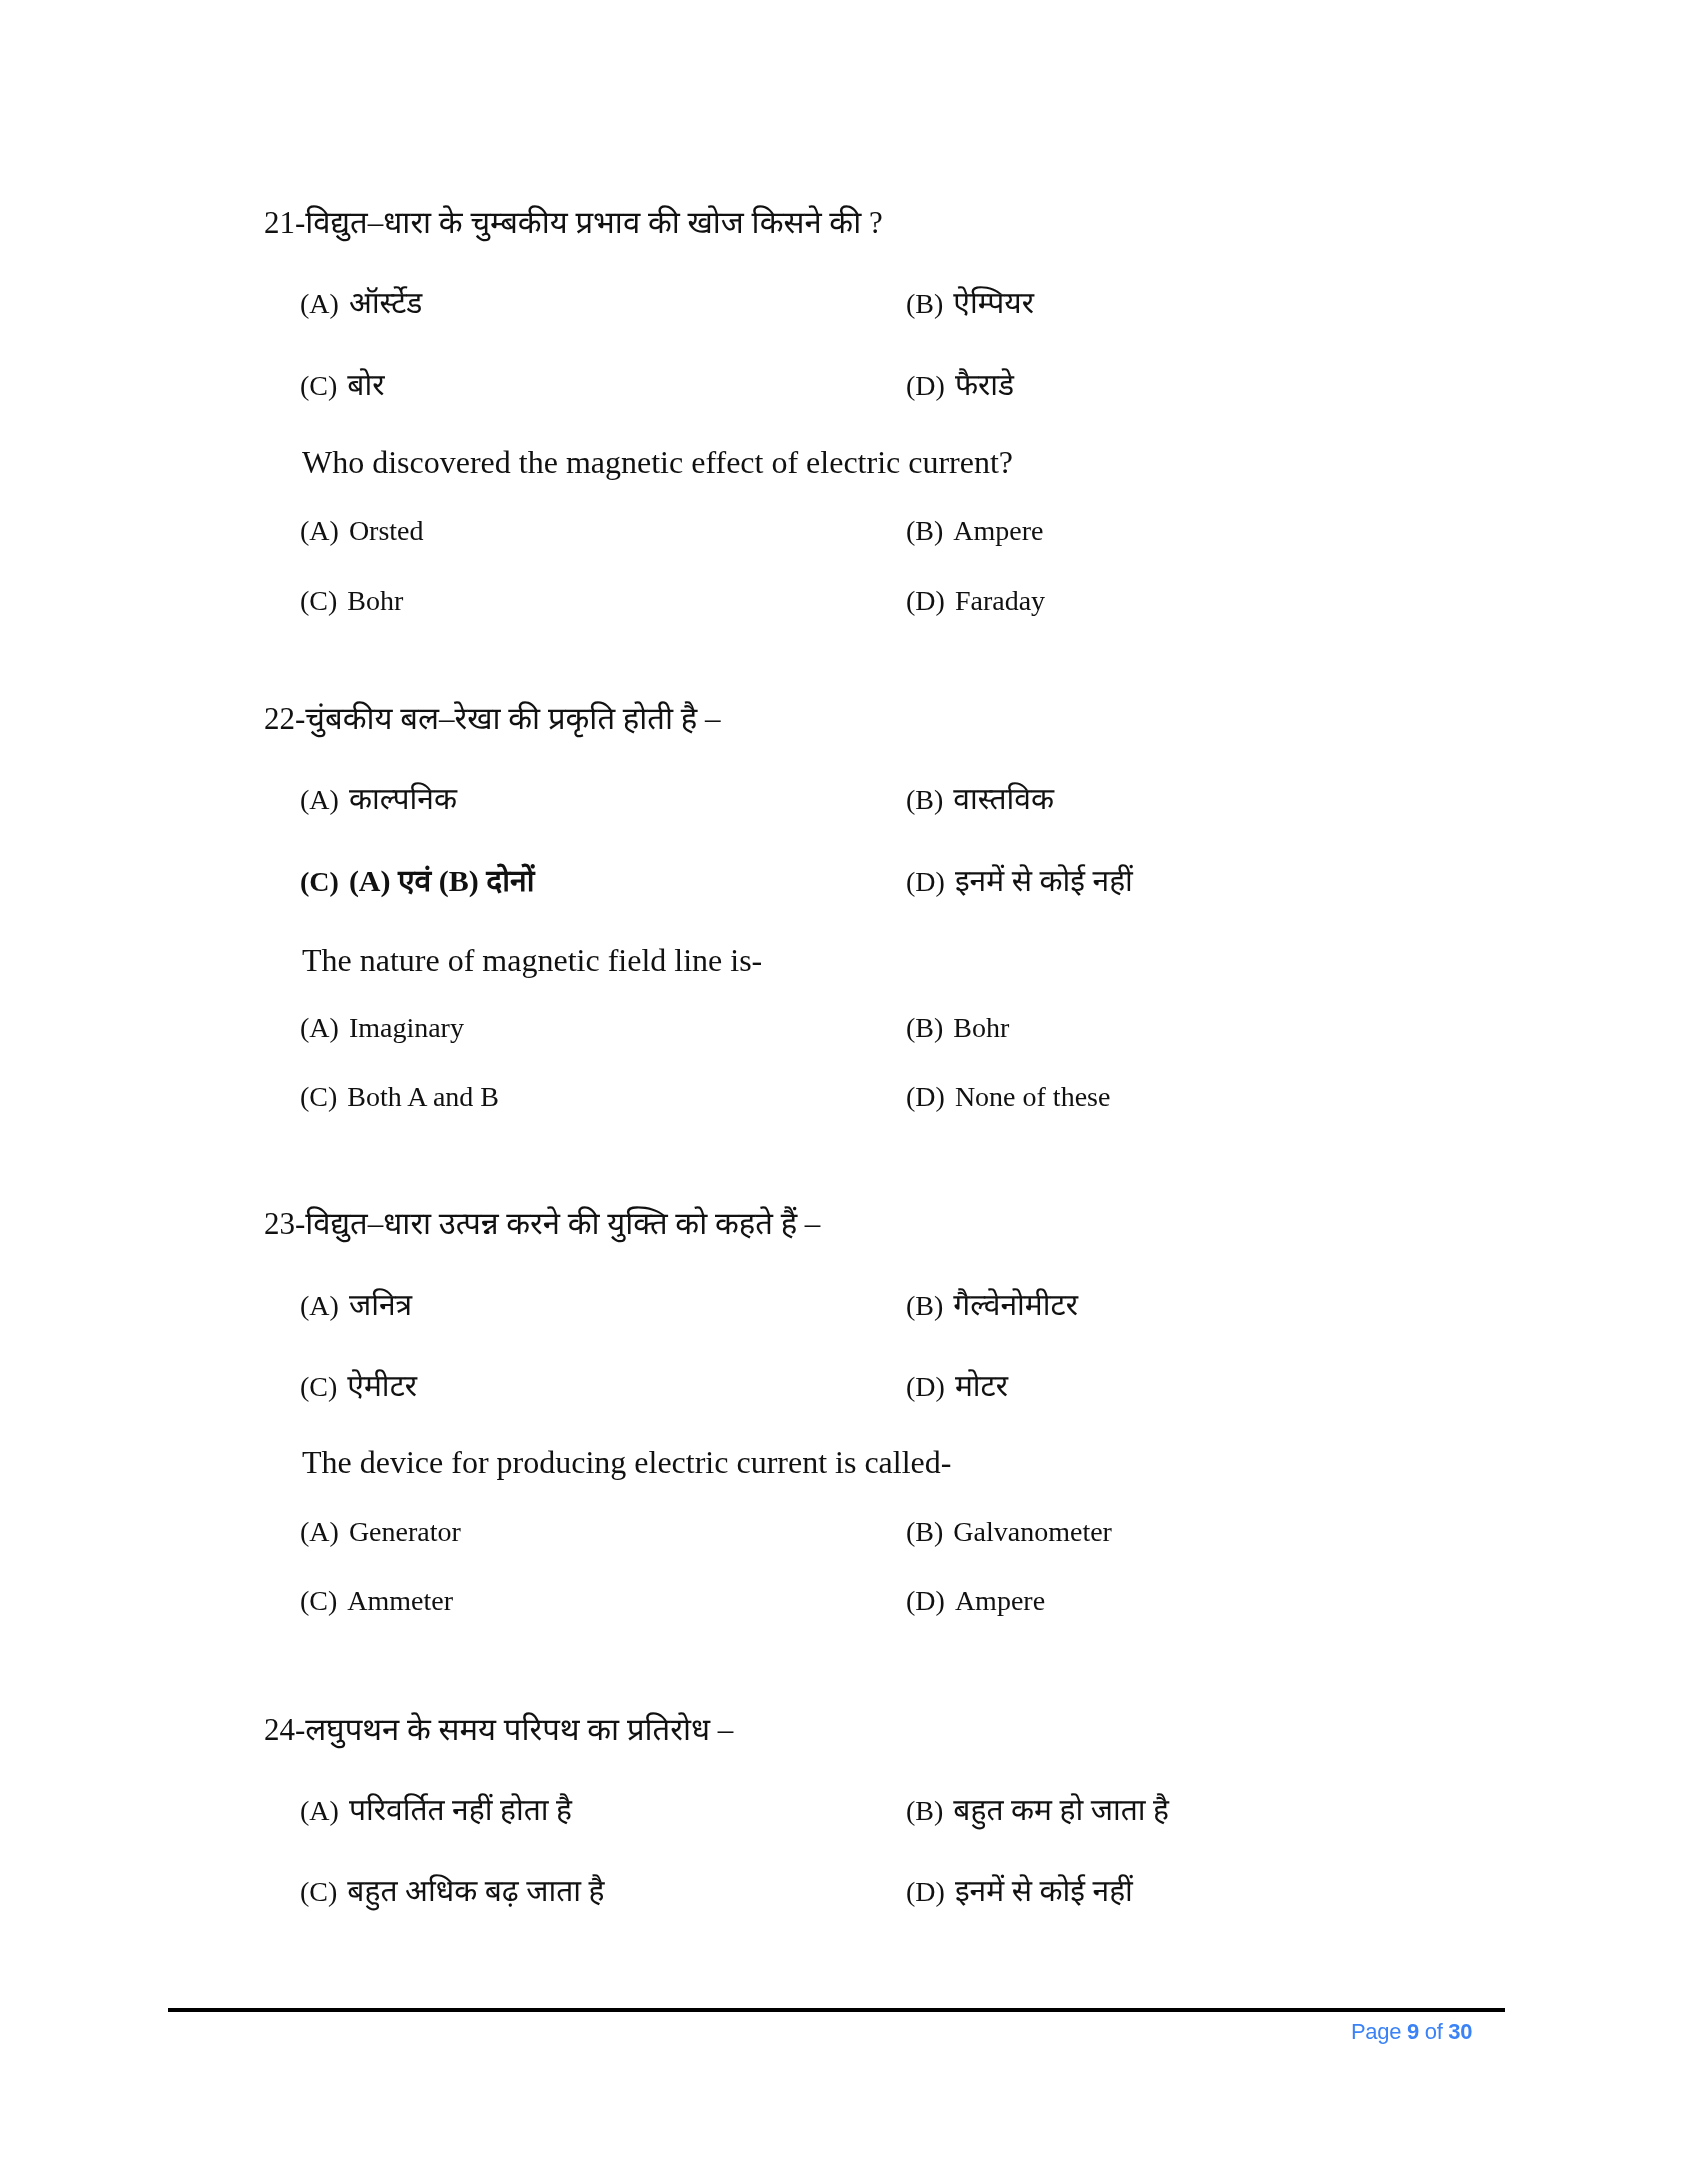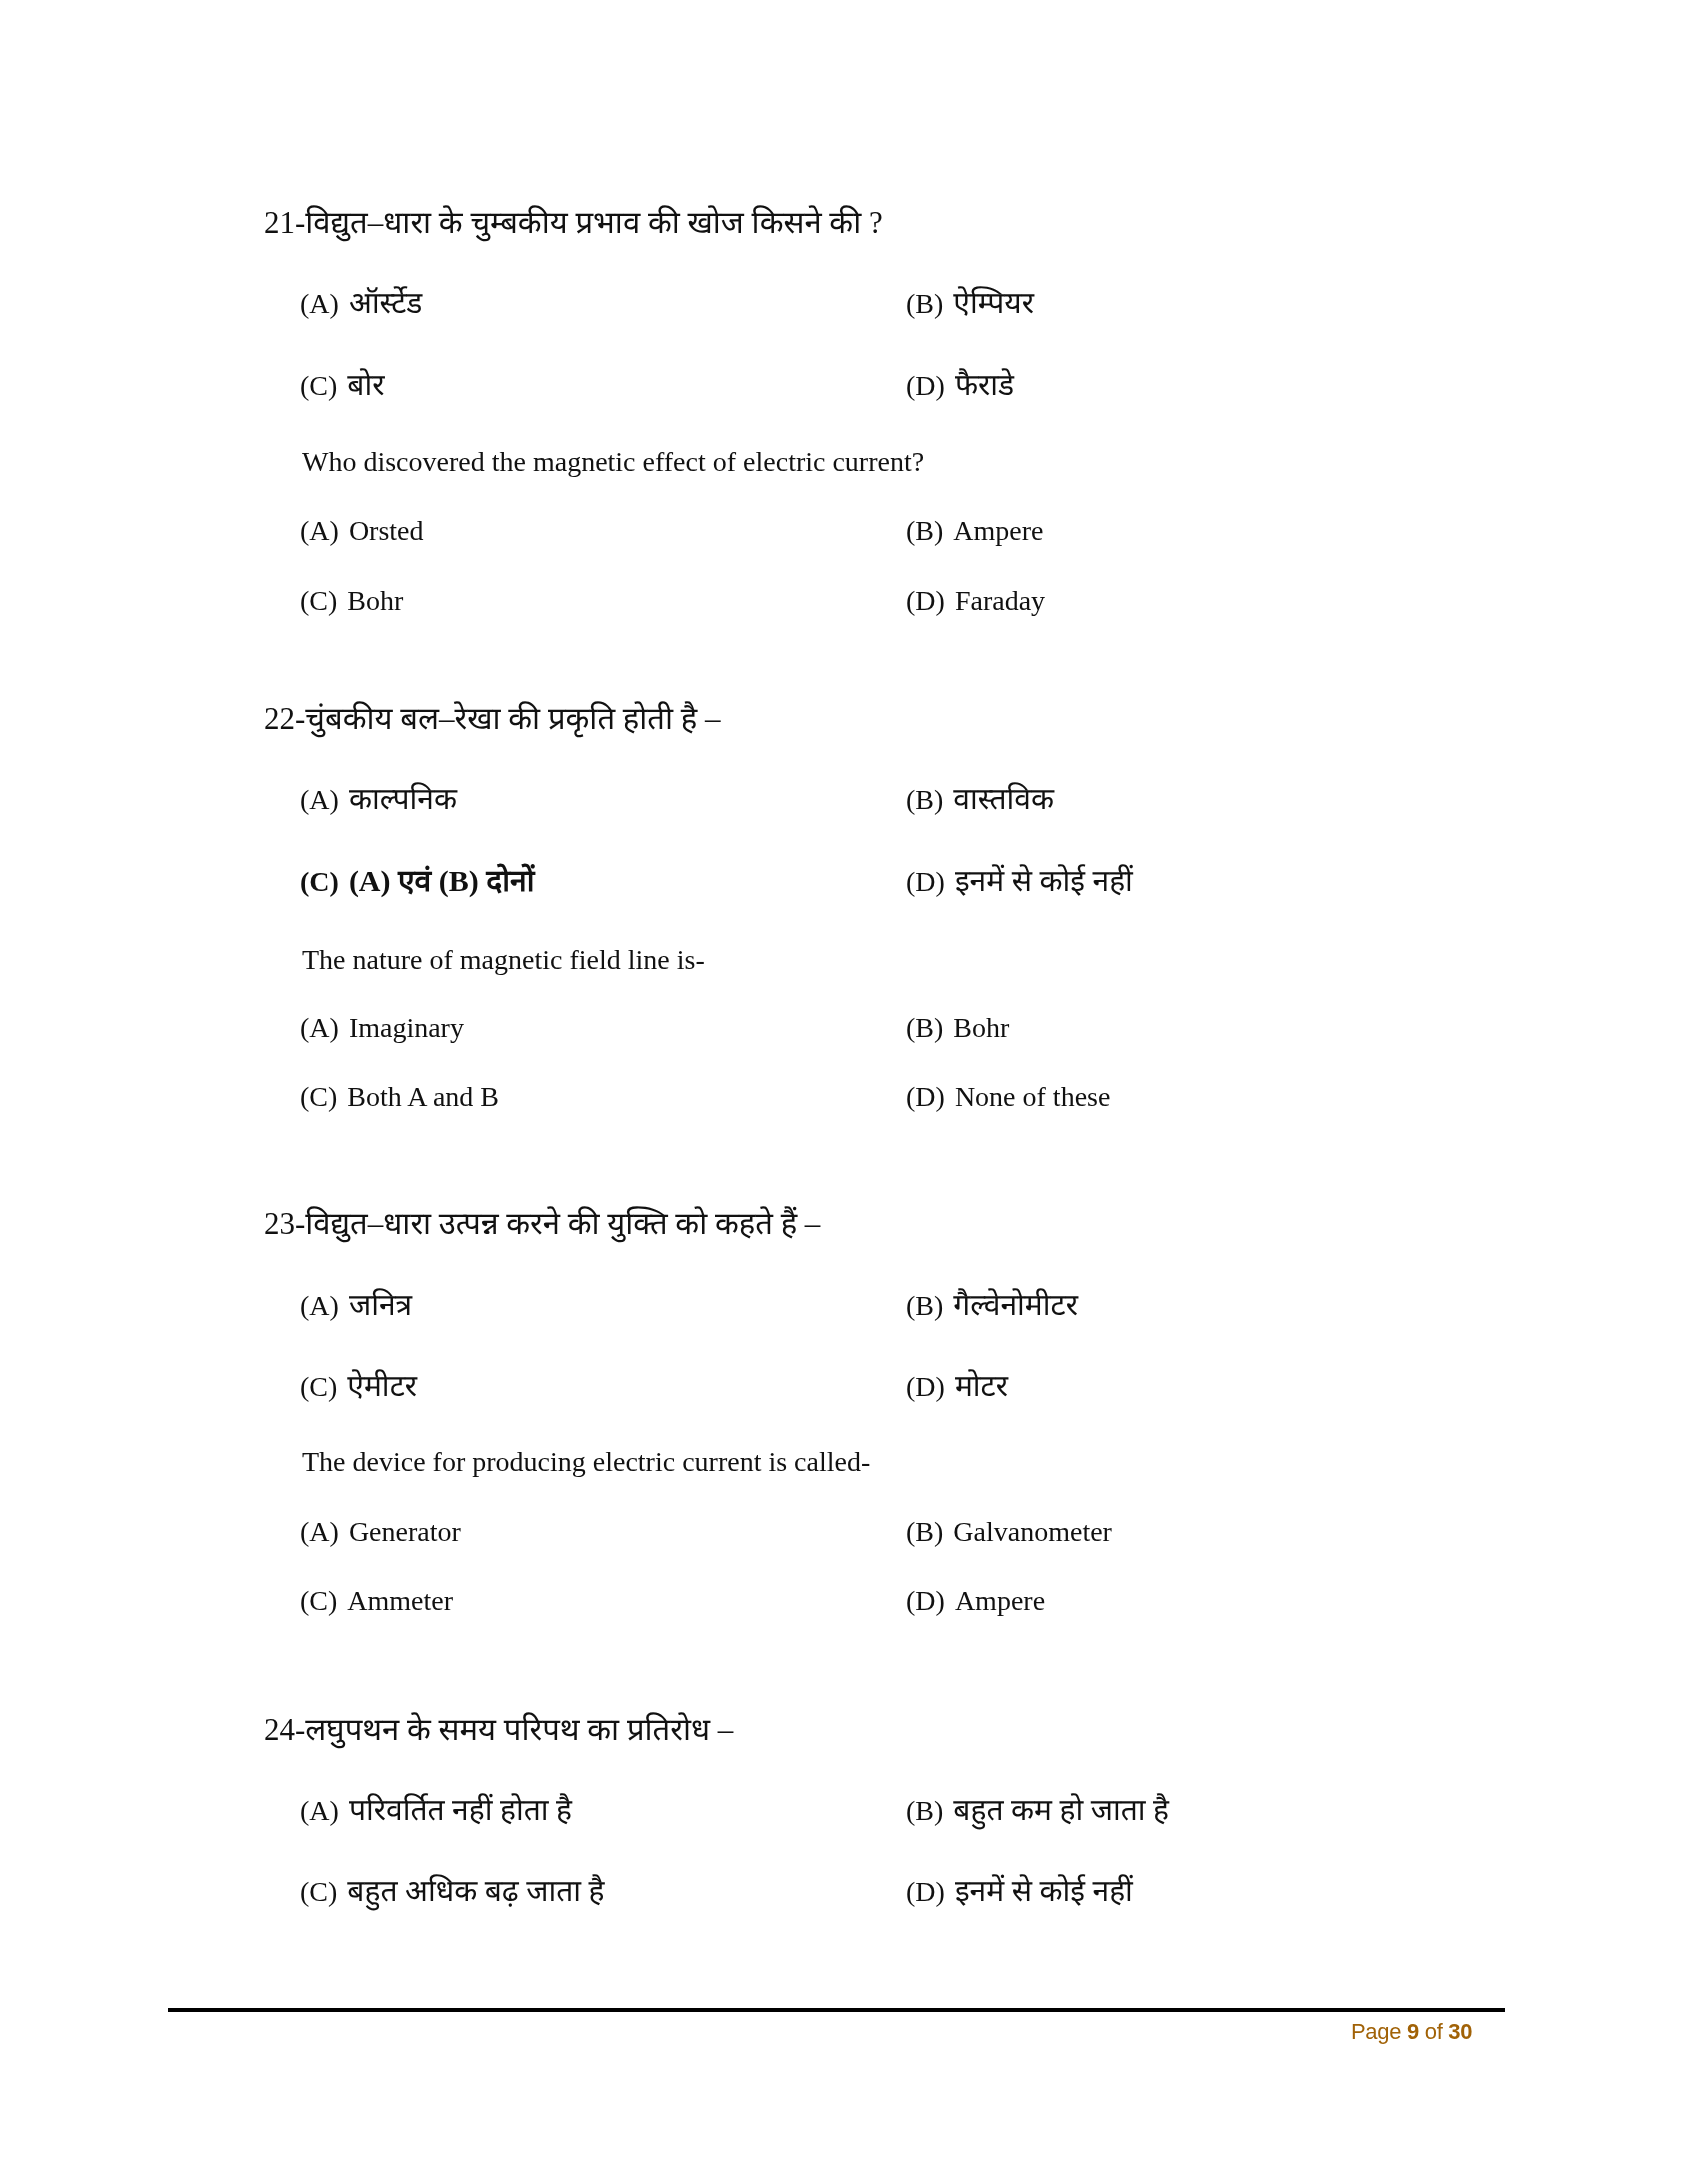--- a/index.html
+++ b/index.html
@@ -1,29 +1,29 @@
 <!DOCTYPE html>
 <html><head>
 <meta charset="utf-8">
 <style>
   html, body { margin: 0; padding: 0; background: #ffffff; }
   body { width: 1683px; height: 2178px; position: relative; overflow: hidden;
          font-family: "Liberation Serif", "DejaVu Serif", serif; color: #111111; }
   .page { position: absolute; left: 10px; top: 0; width: 1347px; height: 2178px; }
   .row { position: absolute; height: 44px; line-height: 44px; white-space: nowrap; }
   .q-hi { left: 254px; font-size: 31px; }
-  .q-en { left: 292px; font-size: 28px; }
+  .q-en { left: 292px; font-size: 32px; }
   .opt { font-size: 28px; }
   .opt.hi { font-size: 30px; }
   .col-a { left: 290px; }
   .col-b { left: 896px; }
   .opt .lbl { font-family: "Liberation Serif", serif; font-size: 28px; margin-right: 10px; }
   .rule { position: absolute; left: 158px; top: 2008px; width: 1337px; height: 4px; background: #000000; }
   .footer { position: absolute; left: 1341px; top: 2018px; font-family: "Liberation Sans", "DejaVu Sans", sans-serif;
-            font-size: 22px; line-height: 28px; color: #a16207; white-space: nowrap; letter-spacing: -0.3px; }
+            font-size: 22px; line-height: 28px; color: #3b82f6; white-space: nowrap; letter-spacing: -0.3px; }
   .footer b { font-weight: 700; }
 </style>
 </head>
 <body>
 
 <div class="page">
 
   <div>
     <div class="row q-hi" style="top:201px;">
       <span>21-</span><span>विद्युत–धारा के चुम्बकीय प्रभाव की खोज किसने की ?</span>

